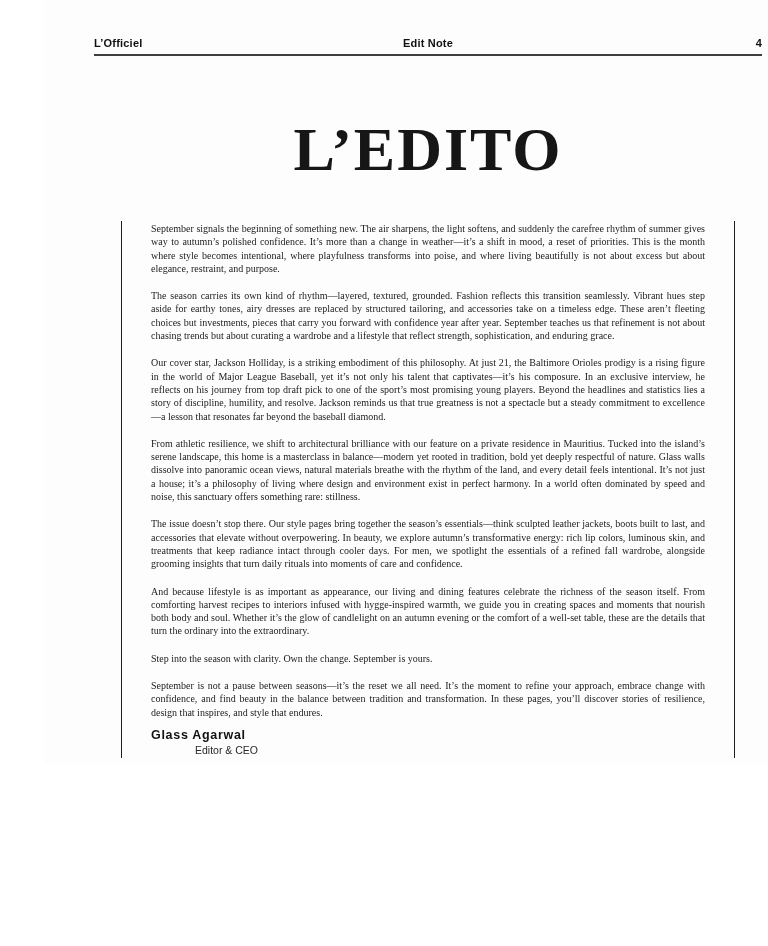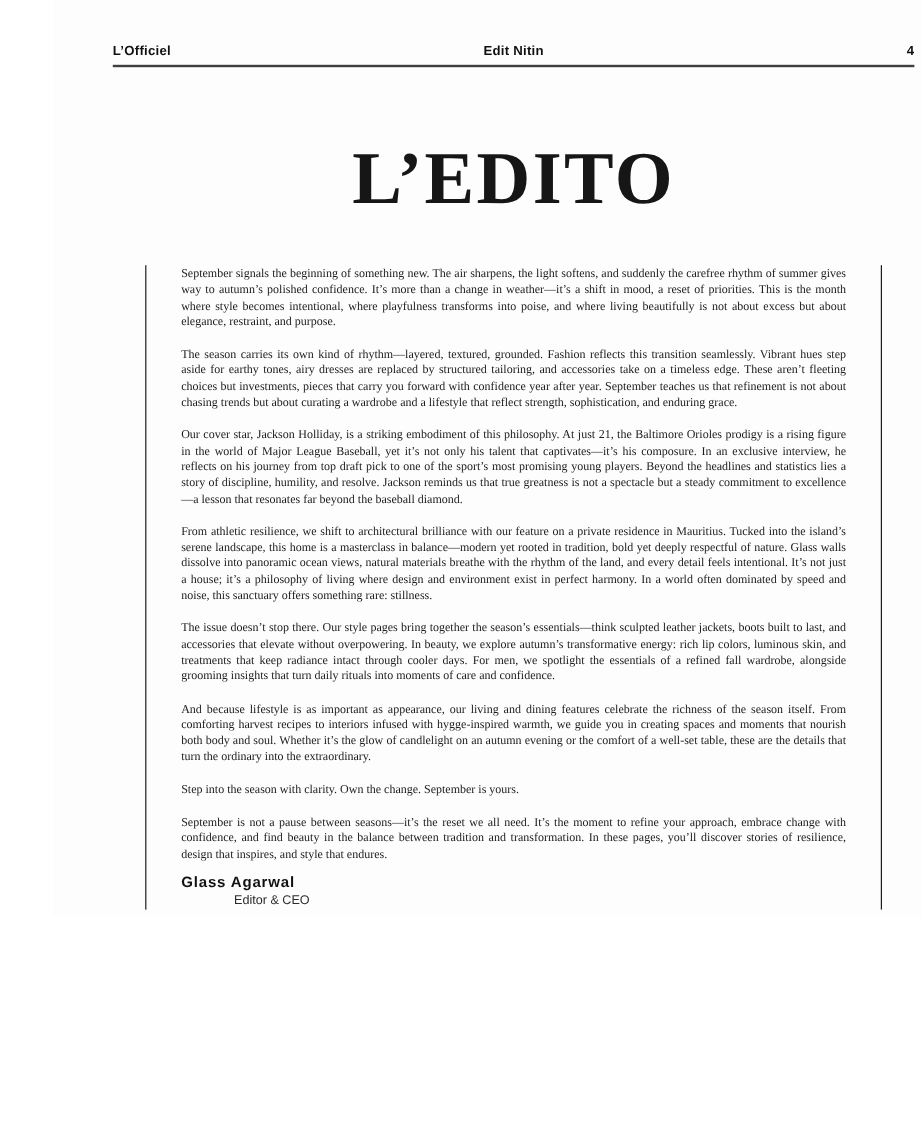--- a/index.html
+++ b/index.html
@@ -81,21 +81,21 @@
     padding-left: 44px;
   }
 </style>
 </head>
 <body>
 
 <div class="page">
 
   <header class="masthead">
     <span class="brand">L’Officiel</span>
-    <span class="center">Edit Nitin</span>
+    <span class="center">Edit Note</span>
     <span class="folio">4</span>
   </header>
 
   <h1 class="edito-title">L’EDITO</h1>
 
   <main class="body-wrap">
     <p>September signals the beginning of something new. The air sharpens, the light softens, and suddenly the carefree rhythm of summer gives way to autumn’s polished confidence. It’s more than a change in weather—it’s a shift in mood, a reset of priorities. This is the month where style becomes intentional, where playfulness transforms into poise, and where living beautifully is not about excess but about elegance, restraint, and purpose.</p>
     <p>The season carries its own kind of rhythm—layered, textured, grounded. Fashion reflects this transition seamlessly. Vibrant hues step aside for earthy tones, airy dresses are replaced by structured tailoring, and accessories take on a timeless edge. These aren’t fleeting choices but investments, pieces that carry you forward with confidence year after year. September teaches us that refinement is not about chasing trends but about curating a wardrobe and a lifestyle that reflect strength, sophistication, and enduring grace.</p>
     <p>Our cover star, Jackson Holliday, is a striking embodiment of this philosophy. At just 21, the Baltimore Orioles prodigy is a rising figure in the world of Major League Baseball, yet it’s not only his talent that captivates—it’s his composure. In an exclusive interview, he reflects on his journey from top draft pick to one of the sport’s most promising young players. Beyond the headlines and statistics lies a story of discipline, humility, and resolve. Jackson reminds us that true greatness is not a spectacle but a steady commitment to excellence—a lesson that resonates far beyond the baseball diamond.</p>
     <p>From athletic resilience, we shift to architectural brilliance with our feature on a private residence in Mauritius. Tucked into the island’s serene landscape, this home is a masterclass in balance—modern yet rooted in tradition, bold yet deeply respectful of nature. Glass walls dissolve into panoramic ocean views, natural materials breathe with the rhythm of the land, and every detail feels intentional. It’s not just a house; it’s a philosophy of living where design and environment exist in perfect harmony. In a world often dominated by speed and noise, this sanctuary offers something rare: stillness.</p>

